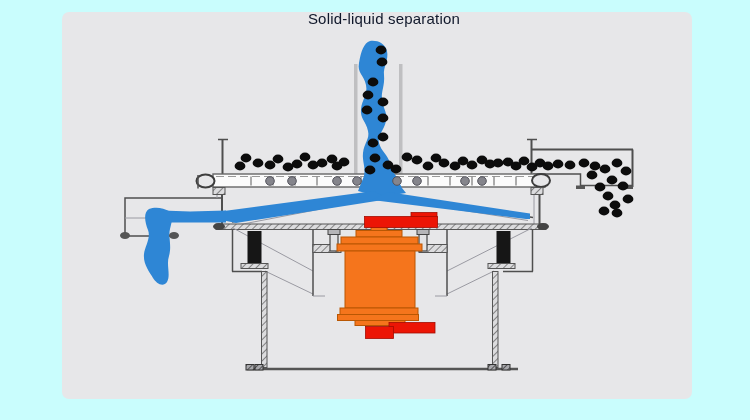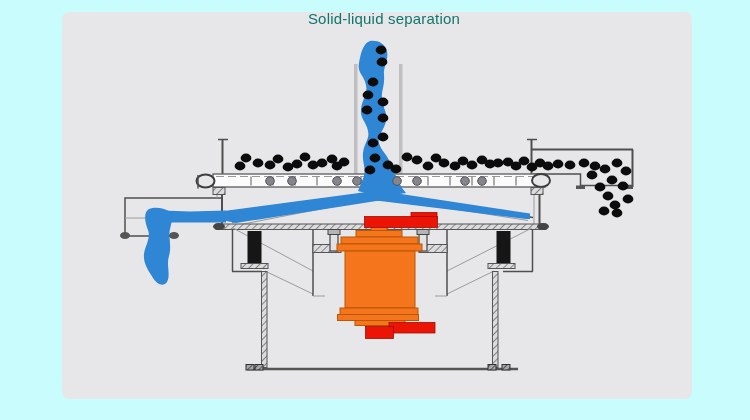--- a/index.html
+++ b/index.html
@@ -7,21 +7,21 @@
     width:750px;height:420px;overflow:hidden;position:relative;
     background:var(--c-page_bg,#c9fdfd);
     font-family:"Liberation Sans", sans-serif;
   }
   .panel{
     position:absolute;left:62px;top:12px;width:630px;height:387px;
     background:var(--c-panel_bg,#e7e7e9);border-radius:7px;
   }
   .title{
     position:absolute;left:384px;top:10px;transform:translateX(-50%);
-    font-size:15px;color:#0f766e;white-space:nowrap;letter-spacing:.2px;
+    font-size:15px;color:#0f172a;white-space:nowrap;letter-spacing:.2px;
   }
   svg{position:absolute;left:0;top:0;}
   .ln{stroke:var(--c-line,#4f4f4f);fill:none;stroke-width:1.5;}
   .ln2{stroke-width:2;}
   .thin{stroke:#9a9aa2;fill:none;stroke-width:1;}
   .liquid{fill:var(--c-liquid,#2e86d5);stroke:none;}
   .particle{fill:var(--c-solids,#0c0c0c);}
   .ball{fill:var(--c-ball,#85858c);stroke:#53535c;stroke-width:1;}
   .motor{fill:var(--c-motor,#f5751c);stroke:var(--c-motor_edge,#b95703);stroke-width:1;}
   .weight{fill:var(--c-weight,#ec1505);stroke:#a30d02;stroke-width:.8;}

